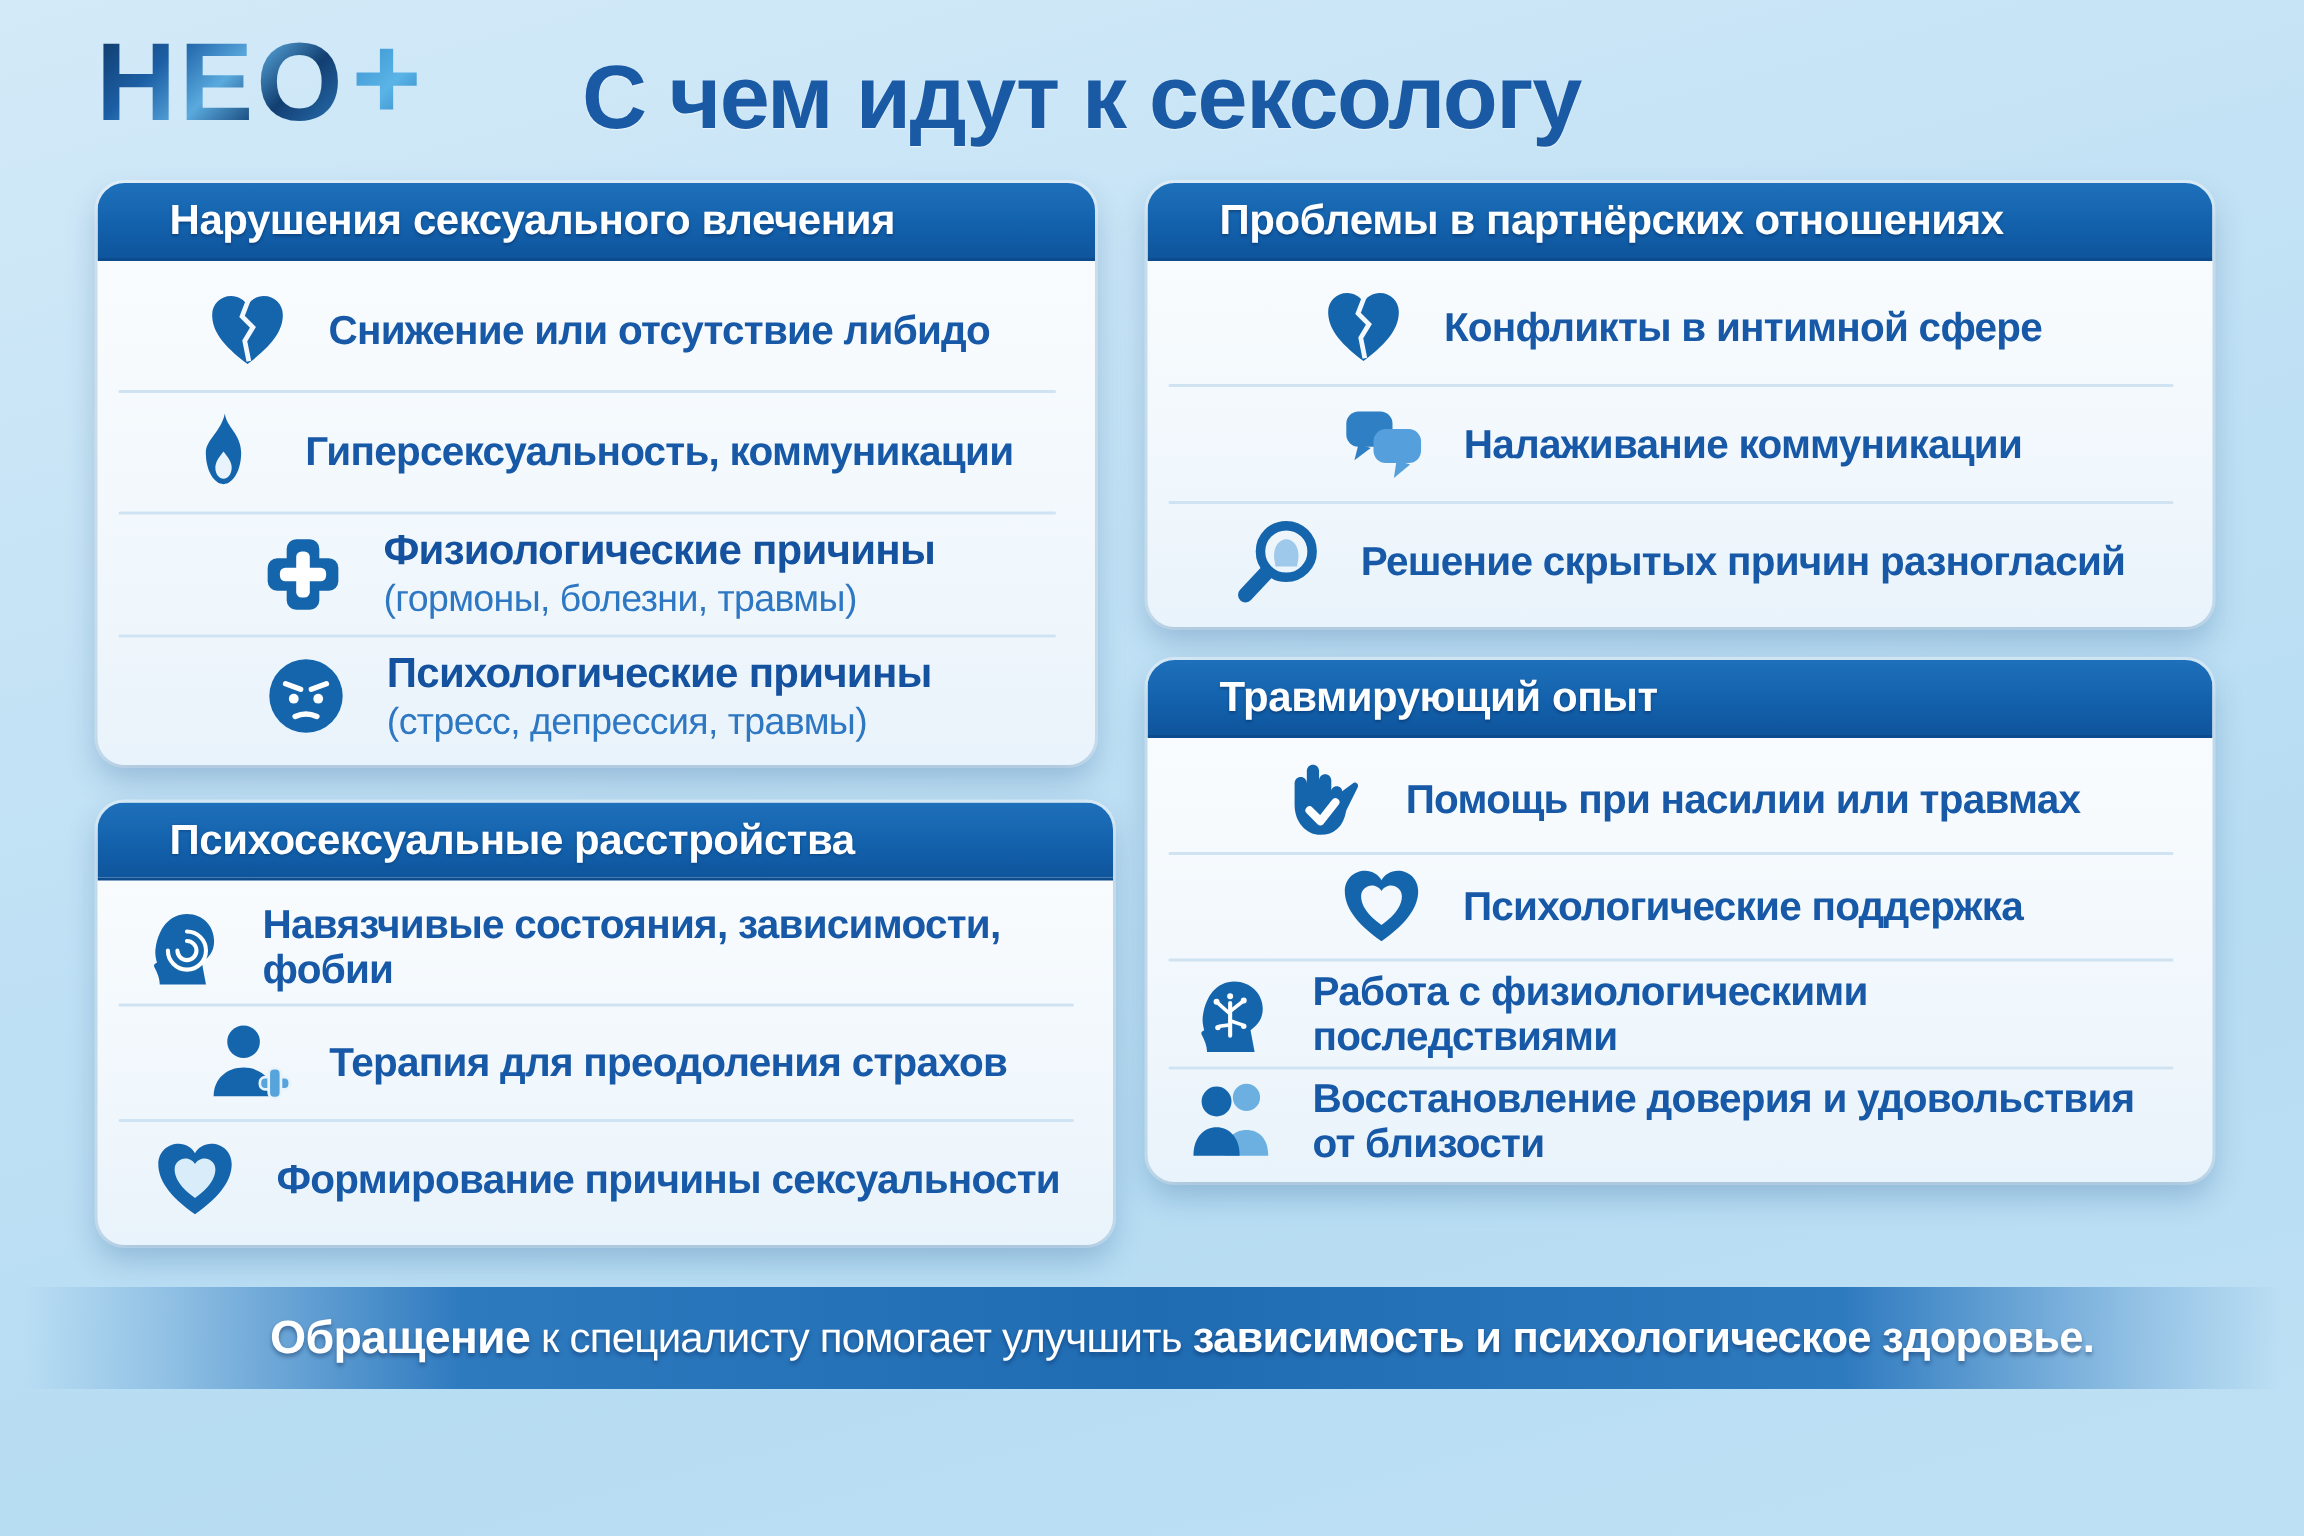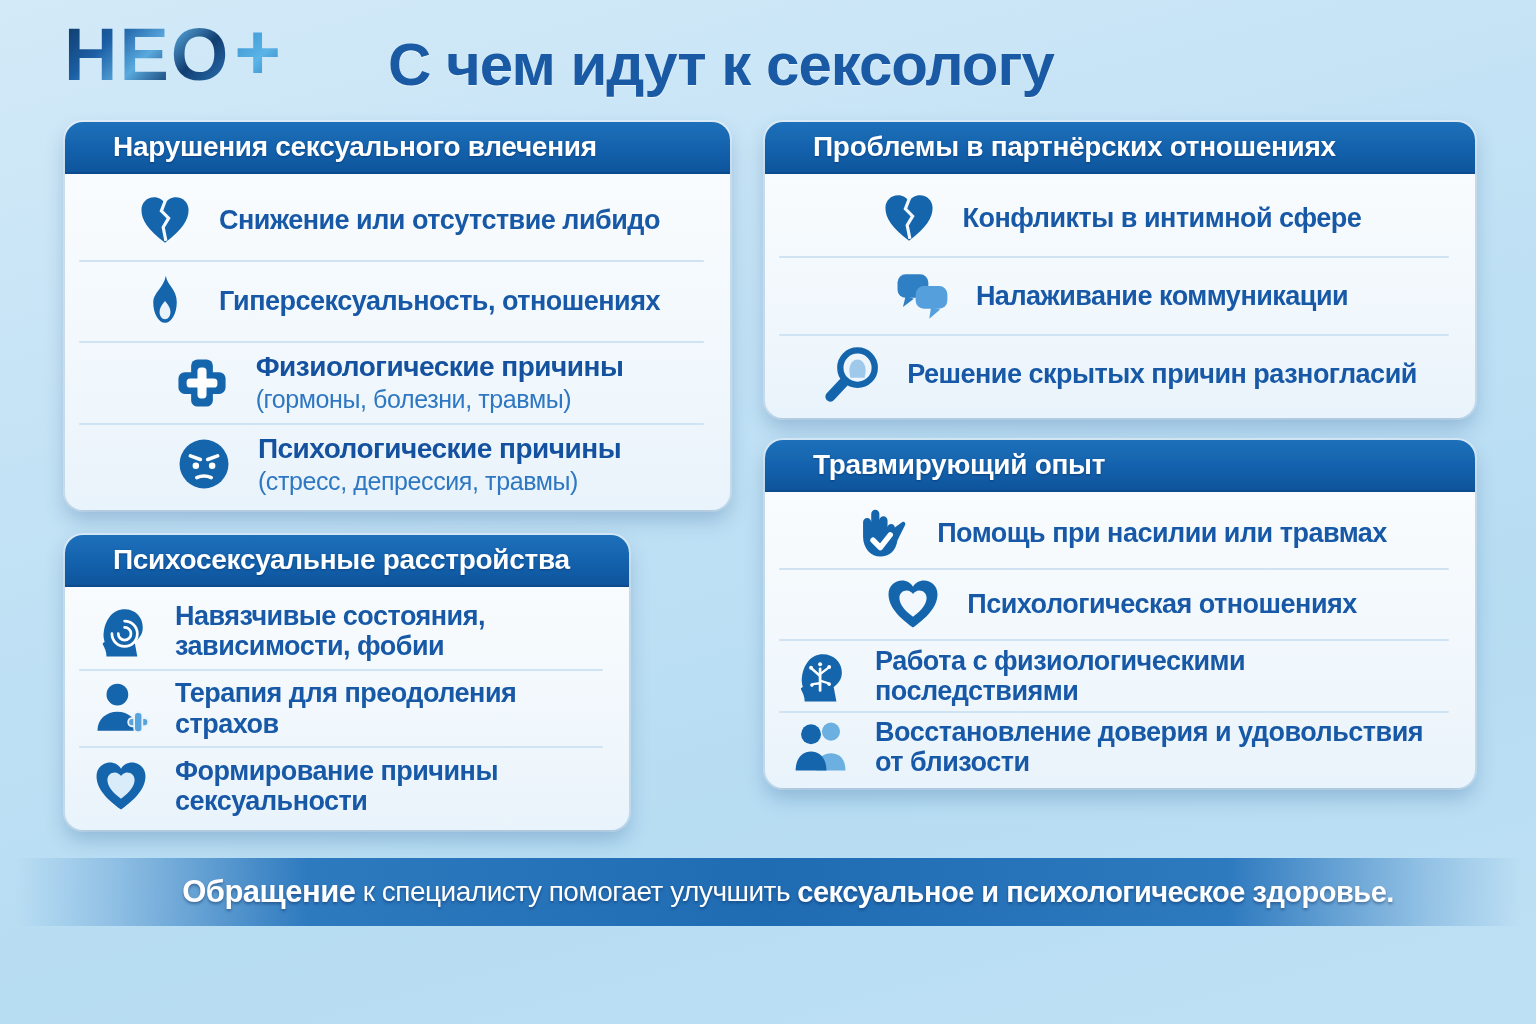--- a/index.html
+++ b/index.html
@@ -36,21 +36,21 @@
   }
   
   .card {
     position:absolute;
     background:linear-gradient(180deg,#fbfdff 0%,#f0f7fc 70%,#e9f3fb 100%);
     border-radius:18px;
     box-shadow:0 10px 20px rgba(35,85,145,0.28), 0 0 0 2px rgba(255,255,255,0.45);
     display:flex; flex-direction:column; overflow:hidden;
   }
   .card1 { left:65px;  top:122px; width:665px; height:388px; }
-  .card2 { left:65px;  top:535px; width:564px; height:295px; }
+  .card2 { left:65px;  top:535px; width:677px; height:295px; }
   .card3 { left:765px; top:122px; width:710px; height:296px; }
   .card4 { left:765px; top:440px; width:710px; height:348px; }
   .card-header {
     height:52px; flex:none;
     background:linear-gradient(180deg,#1e70ba 0%,#1361ac 55%,#0e559c 100%);
     border-bottom:2px solid #0c4c8e;
     color:#ffffff; font-size:28px; font-weight:700; letter-spacing:-0.3px;
     display:flex; align-items:center; padding-left:48px;
     text-shadow:0 1px 2px rgba(0,20,60,0.35);
   }
@@ -115,21 +115,21 @@
       </div>
       <div class="divider"></div>
       <div class="row">
         <span class="icn">
           <svg viewBox="0 0 64 64">
               <path d="M33 4c1 10 12 15 12 29 0 13-6 23-13 23S19 46 19 33c0-10 11-15 14-29z" fill="#1565ad"></path>
               <path d="M32 32c4 5 6 8 6 12 0 5-3 8-6 8s-6-3-6-8c0-4 2-7 6-12z" fill="#e9f3fb"></path>
             </svg>
         </span>
         <span class="txt">
-            <span class="item-text">Гиперсексуальность, отношениях</span>
+            <span class="item-text">Гиперсексуальность, коммуникации</span>
           </span>
       </div>
       <div class="divider"></div>
       <div class="row">
         <span class="icn">
           <svg viewBox="0 0 64 64">
               <rect x="20" y="6" width="24" height="52" rx="7" fill="#1565ad"></rect>
               <rect x="6" y="20" width="52" height="24" rx="7" fill="#1565ad"></rect>
               <rect x="27" y="15" width="10" height="34" rx="4" fill="#ffffff"></rect>
               <rect x="15" y="27" width="34" height="10" rx="4" fill="#ffffff"></rect>
@@ -266,21 +266,21 @@
       </div>
       <div class="divider"></div>
       <div class="row">
         <span class="icn">
           <svg viewBox="0 0 64 64">
               <path d="M32 58C12 44 5 32 5 21 5 12 12 6 20 6c5 0 10 3 12 7 2-4 7-7 12-7 8 0 15 6 15 15 0 11-7 23-27 37z" fill="#1565ad"></path>
               <path d="M32 46C21 38 17 31 17 25c0-5 4-8 8-8 3 0 6 2 7 4 1-2 4-4 7-4 4 0 8 3 8 8 0 6-4 13-15 21z" fill="#f2f8fd"></path>
             </svg>
         </span>
         <span class="txt">
-            <span class="item-text">Психологическая отношениях</span>
+            <span class="item-text">Психологические поддержка</span>
           </span>
       </div>
       <div class="divider"></div>
       <div class="row">
         <span class="icn">
           <svg viewBox="0 0 64 64">
               <path d="M14 60c0-5-2-9-4-13-1-2 2-3 2-3s-2-6-1-11C13 19 21 8 34 8c12 0 21 9 21 20 0 8-4 12-9 16l3 16z" fill="#1565ad"></path>
               <path d="M31 48V24" stroke="#ffffff" stroke-width="3" stroke-linecap="round"></path>
               <path d="M31 32l-9-8M31 30l9-7M31 40l-8 1M31 37l9 3" stroke="#ffffff" stroke-width="2.6" stroke-linecap="round"></path>
               <circle cx="21" cy="23" r="2.2" fill="#ffffff"></circle>
@@ -307,16 +307,16 @@
         <span class="txt">
             <span class="item-text">Восстановление доверия и удовольствия от близости</span>
           </span>
       </div>
     </div>
   </section>
 
   <div class="banner">
     <span class="seg seg1">Обращение</span>
       <span class="seg seg2"> к специалисту помогает улучшить </span>
-      <span class="seg seg3">сексуальное и психологическое здоровье.</span>
+      <span class="seg seg3">зависимость и психологическое здоровье.</span>
   </div>
 
 </div>
 
 </body></html>

